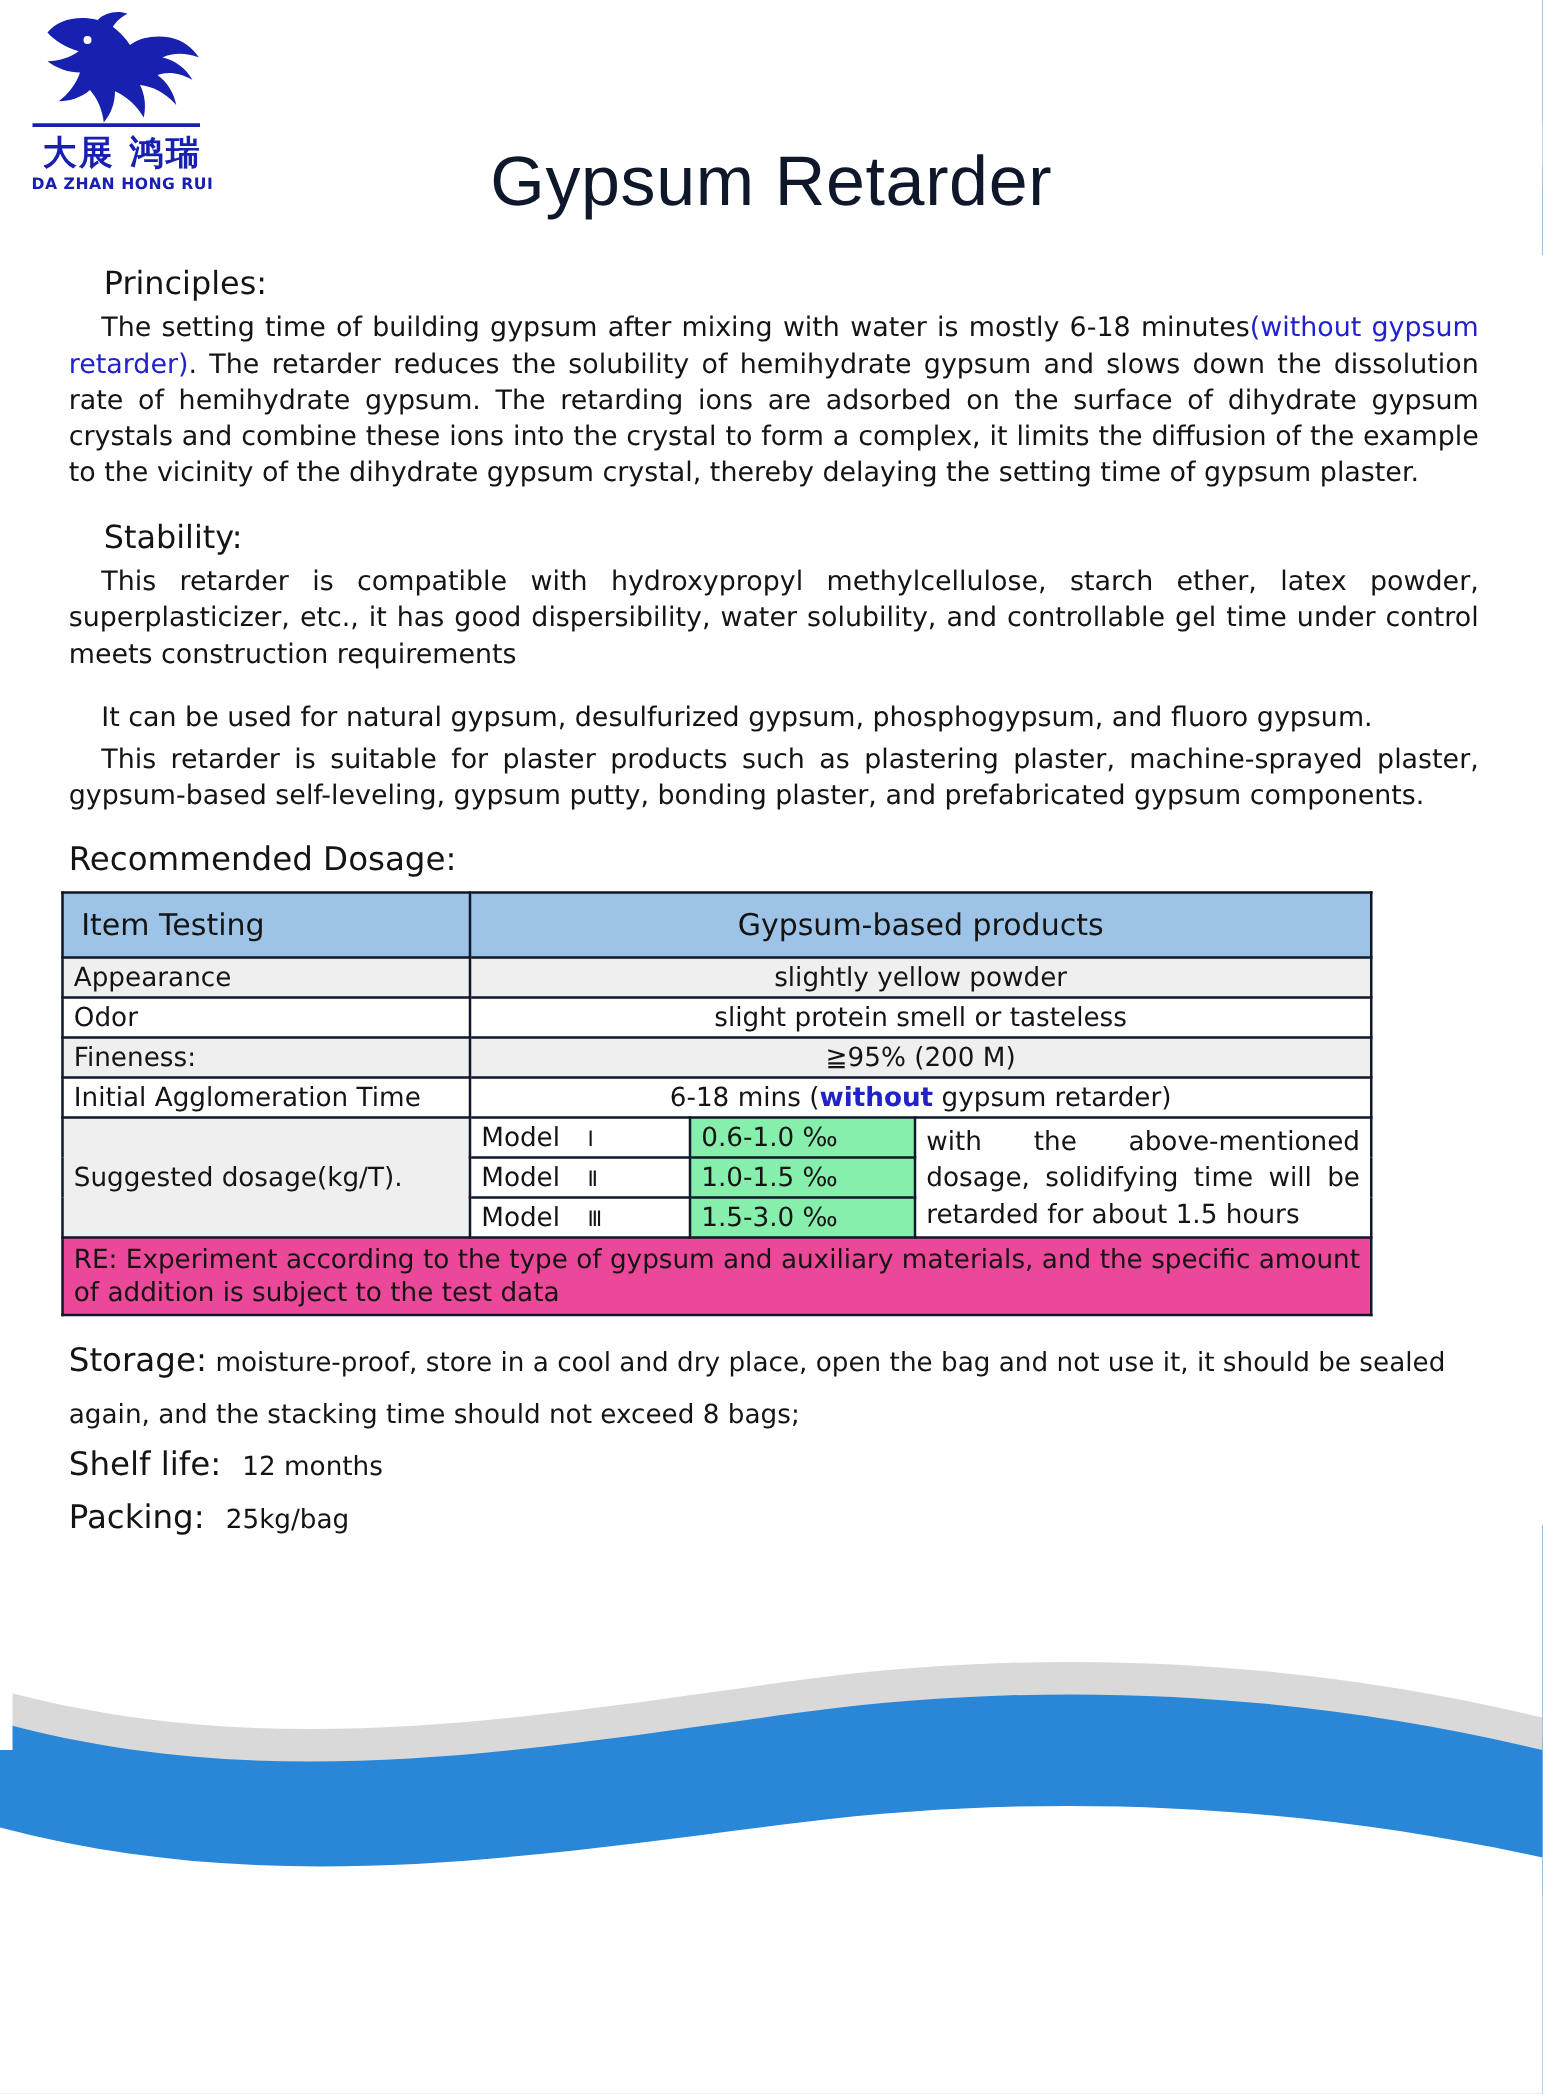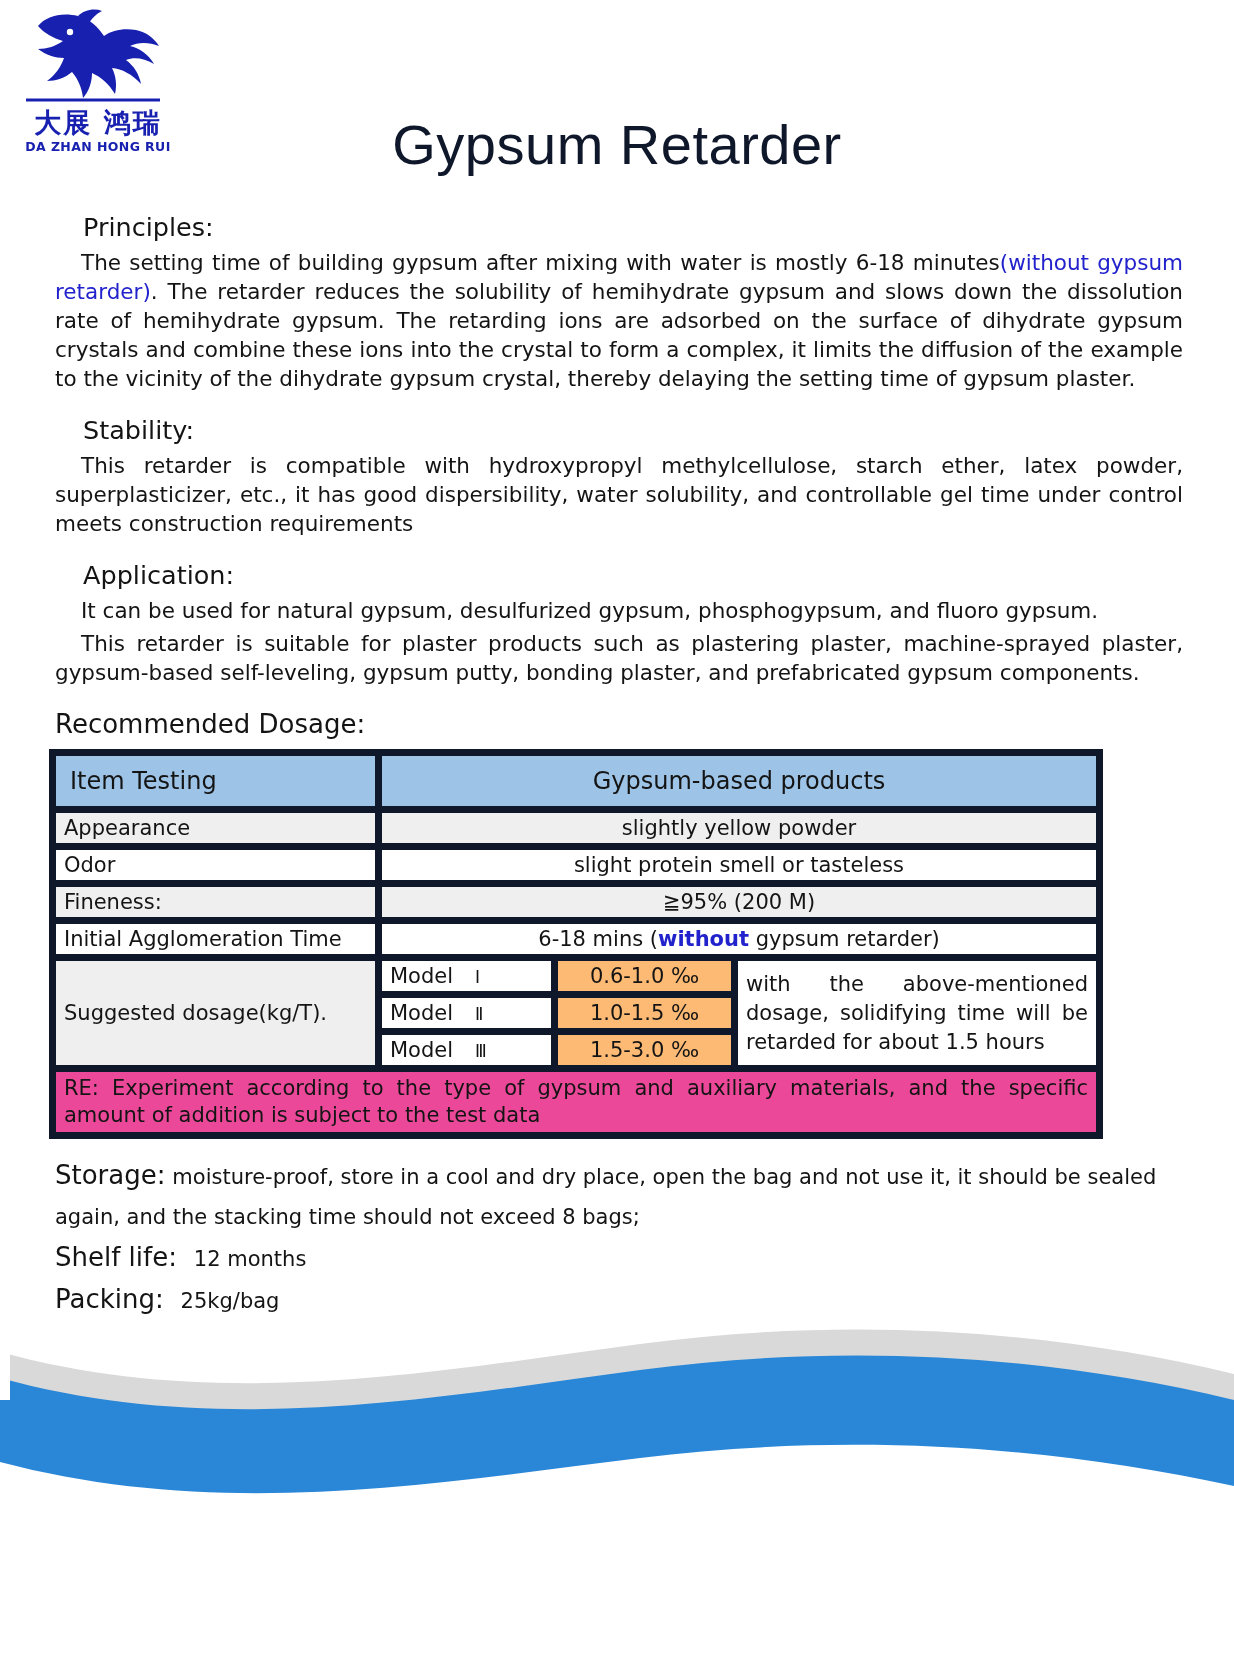--- a/index.html
+++ b/index.html
@@ -118,21 +118,21 @@
   }
 
   
   table.spec {
     border-collapse: collapse;
     width: 1047px;
     margin-left: -6px;
     table-layout: fixed;
   }
   table.spec td, table.spec th {
-    border: 7px solid #0f172a;
+    border: 2px solid #0f172a;
     padding: 3px 8px;
     font-size: 21px;
     color: #141414;
     font-weight: normal;
     vertical-align: middle;
     font-family: "DejaVu Sans", sans-serif;
   }
   tr.head td {
     background: #9dc3e6;
     font-size: 24px;
@@ -164,22 +164,21 @@
     background: #ffffff;
     padding-left: 16px;
     font-size: 21px;
   }
   td.model-name .roman {
     display: inline-block;
     margin-left: 22px;
     font-size: 17px;
   }
   td.model-val {
-    background: #fdba74;
-    text-align: center;
+    background: #86efac;
     font-size: 21px;
   }
   td.note-blue {
     background: #ffffff;
     color: #2222cc;
     font-size: 19.5px;
     line-height: 29px;
     text-align: justify;
     padding: 2px 10px 2px 10px;
     vertical-align: top;
@@ -287,21 +286,20 @@
       <h2 class="sec">Principles:</h2>
       <p class="para indent"><span>The setting time of building gypsum after mixing with water is mostly 6-18 minutes</span><span class="blue">(without gypsum retarder)</span><span>. The retarder reduces the solubility of hemihydrate gypsum and slows down the dissolution rate of hemihydrate gypsum. The retarding ions are adsorbed on the surface of dihydrate gypsum crystals and combine these ions into the crystal to form a complex, it limits the diffusion of the example to the vicinity of the dihydrate gypsum crystal, thereby delaying the setting time of   gypsum plaster.</span></p>
 
       <div class="sec-gap"></div>
 
       <h2 class="sec">Stability:</h2>
       <p class="para indent">This retarder is compatible with hydroxypropyl methylcellulose, starch ether, latex powder, superplasticizer, etc., it has good  dispersibility,  water  solubility,    and  controllable  gel  time under control   meets construction requirements</p>
 
       <div class="sec-gap"></div>
 
-      <h2 class="sec">Application:</h2>
       <p class="para indent">It  can  be  used  for  natural  gypsum,  desulfurized  gypsum,  phosphogypsum,  and  fluoro gypsum.</p>
       <p class="para indent">This retarder is suitable for plaster products such as plastering plaster, machine-sprayed plaster, gypsum-based self-leveling, gypsum putty, bonding plaster, and prefabricated gypsum components.</p>
 
       <h2 class="dosage">Recommended Dosage:</h2>
 
       <table class="spec">
         <colgroup>
           <col style="width:326px">
           <col style="width:176px">
           <col style="width:180px">

